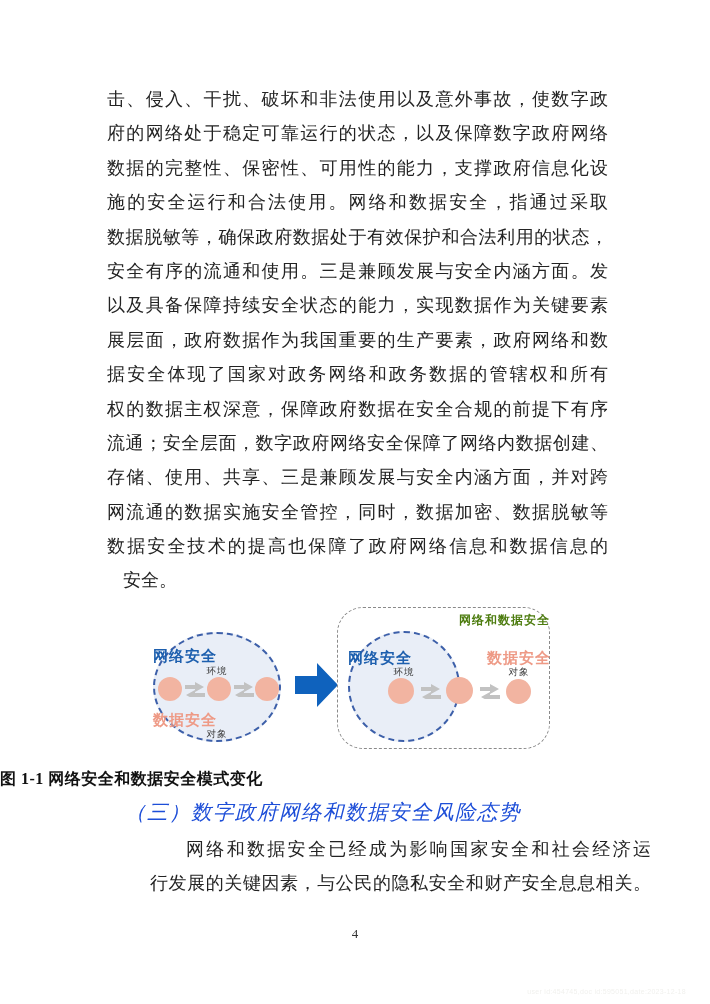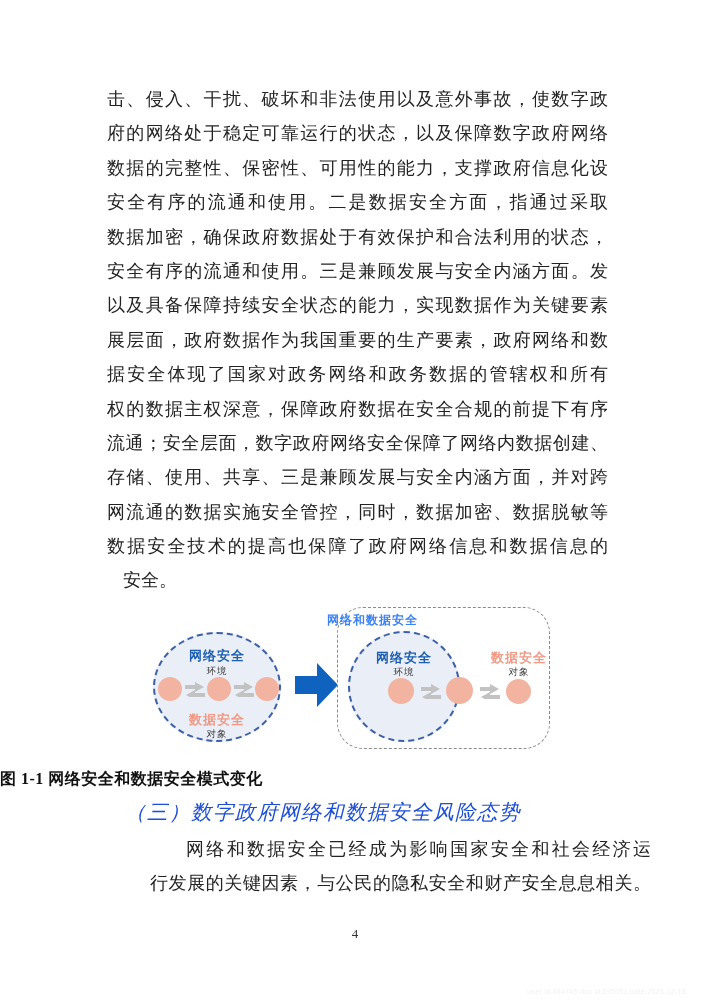--- a/index.html
+++ b/index.html
@@ -15,26 +15,26 @@
 
   
   .figure { position:absolute; left:150px; top:599px; width:416px; height:164px;
             font-family:"Liberation Sans","DejaVu Sans",sans-serif; }
   .ellipse-left { position:absolute; left:3px; top:33px; width:128px; height:110px;
             background:#e9eef7; border:2px dashed #3c5fa9; border-radius:50%; box-sizing:border-box; }
   .box-right { position:absolute; left:187px; top:8px; width:213px; height:142px;
             border:1.5px dashed #8a8a8a; border-radius:26px; background:#ffffff; box-sizing:border-box; }
   .circle-right { position:absolute; left:198px; top:32px; width:112px; height:111px;
             background:#e9eef7; border:2px dashed #3c5fa9; border-radius:50%; box-sizing:border-box; }
-  .dlabel { position:absolute; text-align:center; font-weight:bold; font-size:13px; letter-spacing:1px; }
+  .dlabel { position:absolute; text-align:left; font-weight:bold; font-size:15px; letter-spacing:1px; }
   .dlabel.blue { color:#1d5fae; }
   .dlabel.salmon { color:#ee9a86; }
   .dsub { position:absolute; text-align:center; font-size:9.5px; color:#3a3a3a; letter-spacing:1px; }
-  .dtitle { position:absolute; left:177px; width:213px; top:13px; text-align:left;
-            font-weight:bold; font-size:12px; color:#3b82f6; letter-spacing:1px; }
+  .dtitle { position:absolute; left:187px; width:213px; top:13px; text-align:right;
+            font-weight:bold; font-size:12px; color:#4d7c0f; letter-spacing:1px; }
   .node { position:absolute; border-radius:50%; background:#f2b4a1; }
   .apair { position:absolute; width:22px; height:16px; }
   .bigarrow { position:absolute; left:145px; top:63px; width:44px; height:46px; }
 
   
   .caption { position:absolute; left:0; width:710px; top:769px; text-align:left;
              font-weight:bold; font-size:16px; color:#111; letter-spacing:0.5px; }
   .heading { position:absolute; left:107px; width:520px; top:797px; padding-left:18px;
              font-style:italic; font-size:20.5px; color:#1d4ed8; letter-spacing:1.5px; height:31px; line-height:31px; }
   .p2 { top:832px;margin-left:43px; }
@@ -45,22 +45,22 @@
 </style>
 </head>
 <body>
 
 <div class="page">
 
   <div class="textblock" style="top:82px">
     <div class="tline">击、侵入、干扰、破坏和非法使用以及意外事故，使数字政</div>
     <div class="tline">府的网络处于稳定可靠运行的状态，以及保障数字政府网络</div>
     <div class="tline">数据的完整性、保密性、可用性的能力，支撑政府信息化设</div>
-    <div class="tline">安全有序的流通和使用。二是数据安全方面，指通过采取</div>
-    <div class="tline">数据加密，确保政府数据处于有效保护和合法利用的状态，</div>
+    <div class="tline">施的安全运行和合法使用。网络和数据安全，指通过采取</div>
+    <div class="tline">数据脱敏等，确保政府数据处于有效保护和合法利用的状态，</div>
     <div class="tline">安全有序的流通和使用。三是兼顾发展与安全内涵方面。发</div>
     <div class="tline">以及具备保障持续安全状态的能力，实现数据作为关键要素</div>
     <div class="tline">展层面，政府数据作为我国重要的生产要素，政府网络和数</div>
     <div class="tline">据安全体现了国家对政务网络和政务数据的管辖权和所有</div>
     <div class="tline">权的数据主权深意，保障政府数据在安全合规的前提下有序</div>
     <div class="tline">流通；安全层面，数字政府网络安全保障了网络内数据创建、</div>
     <div class="tline">存储、使用、共享、三是兼顾发展与安全内涵方面，并对跨</div>
     <div class="tline">网流通的数据实施安全管控，同时，数据加密、数据脱敏等</div>
     <div class="tline">数据安全技术的提高也保障了政府网络信息和数据信息的</div>
     <div class="tline lastline">安全。</div>

